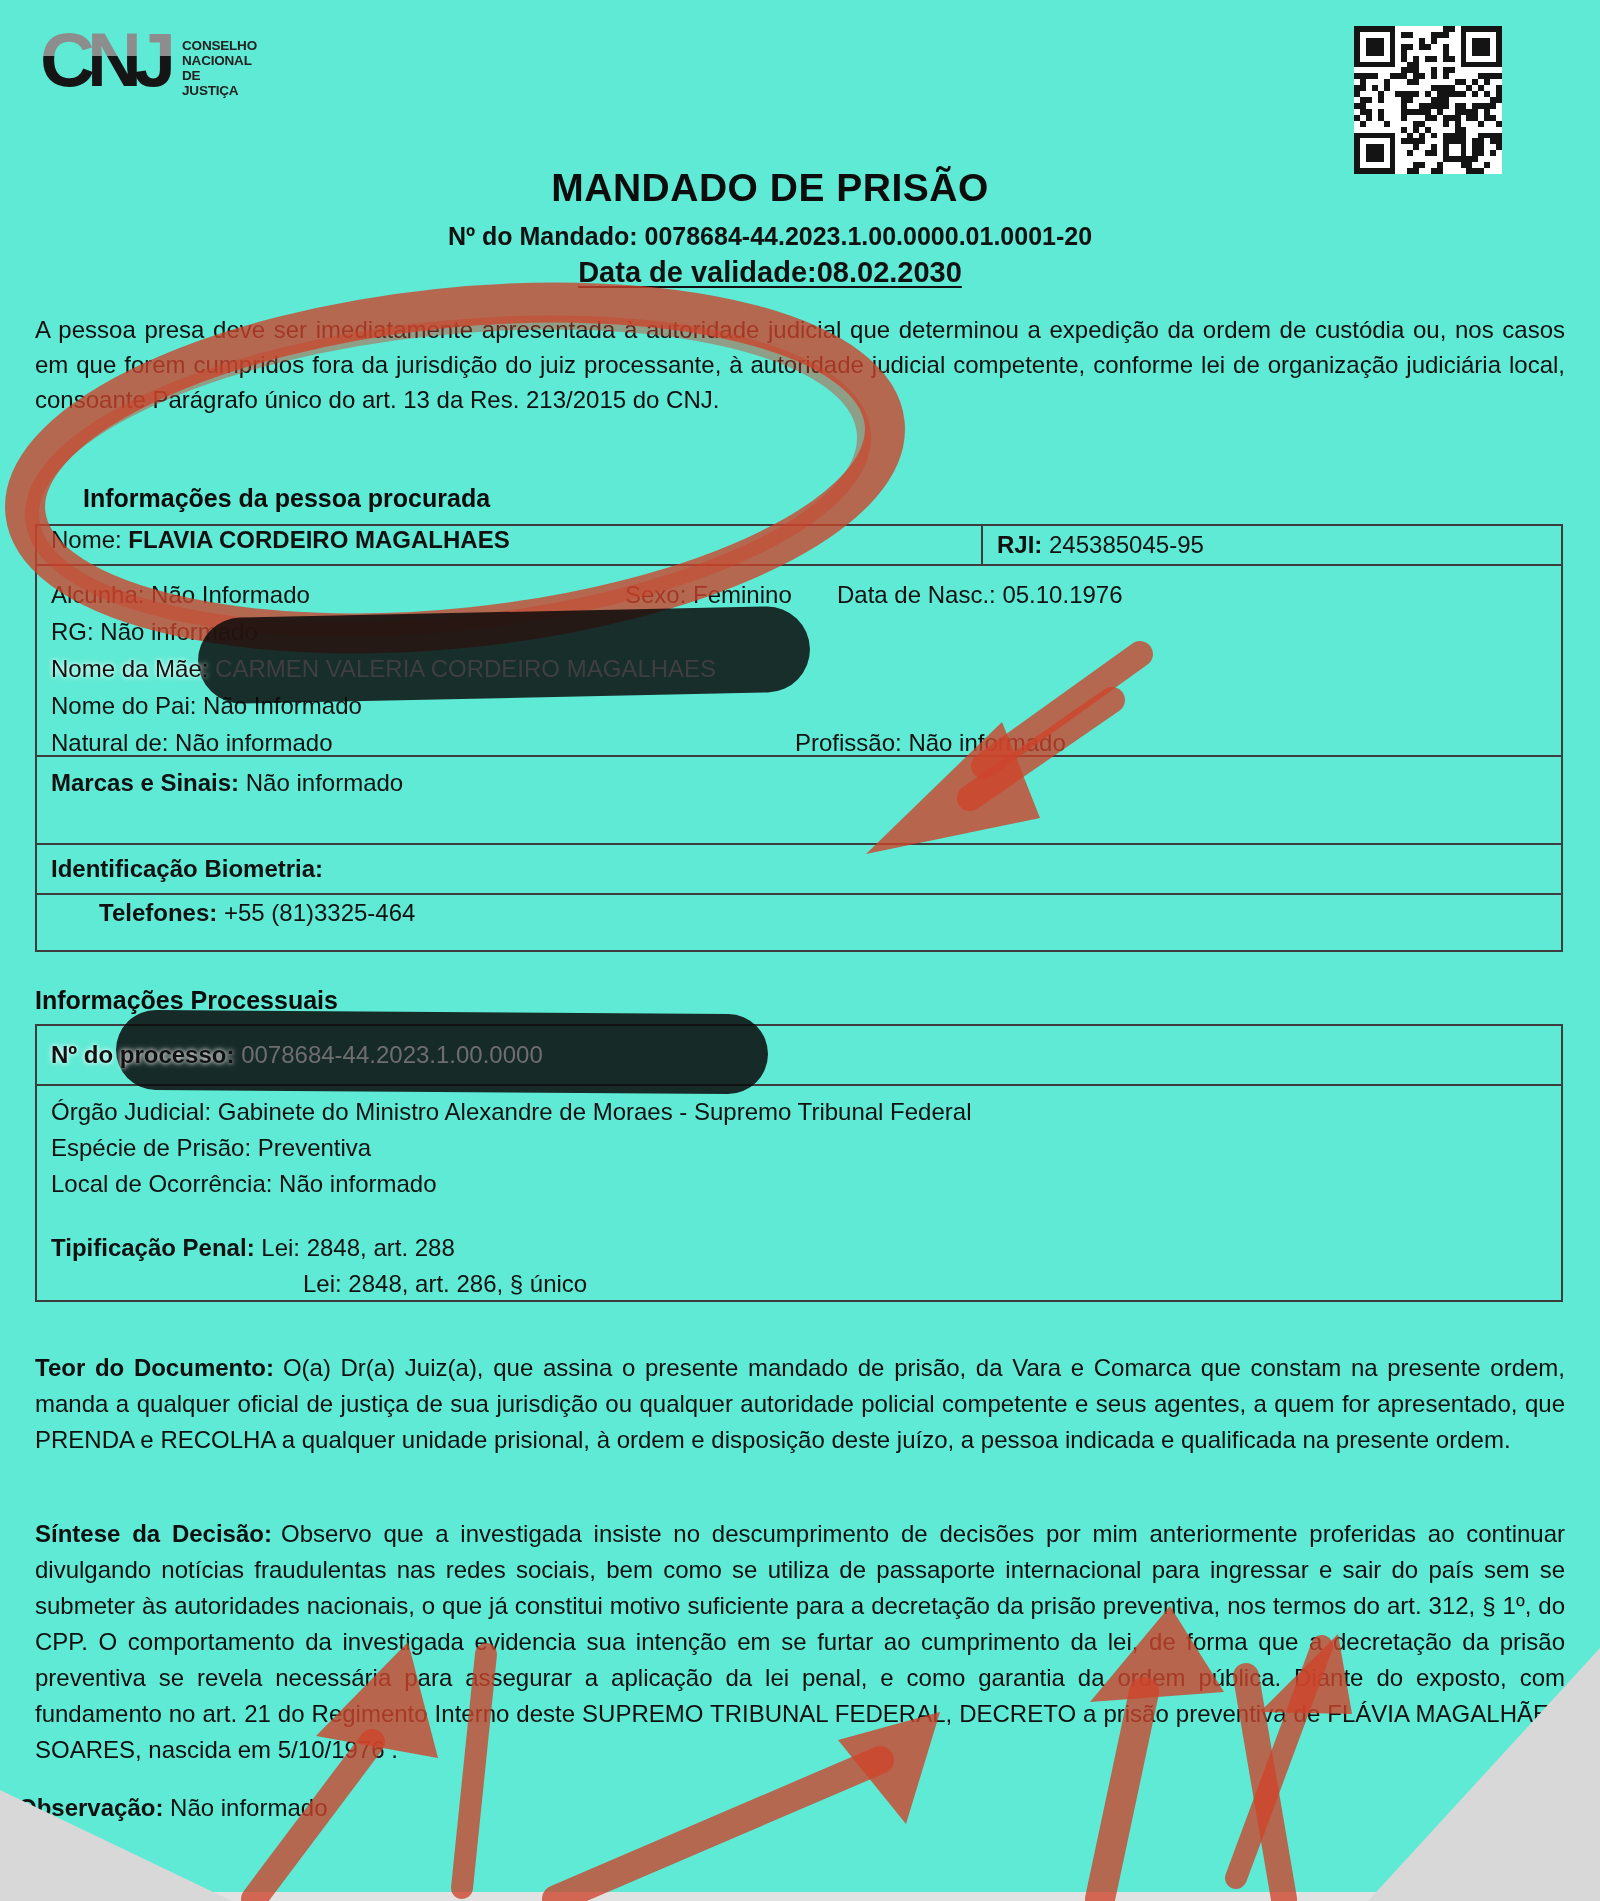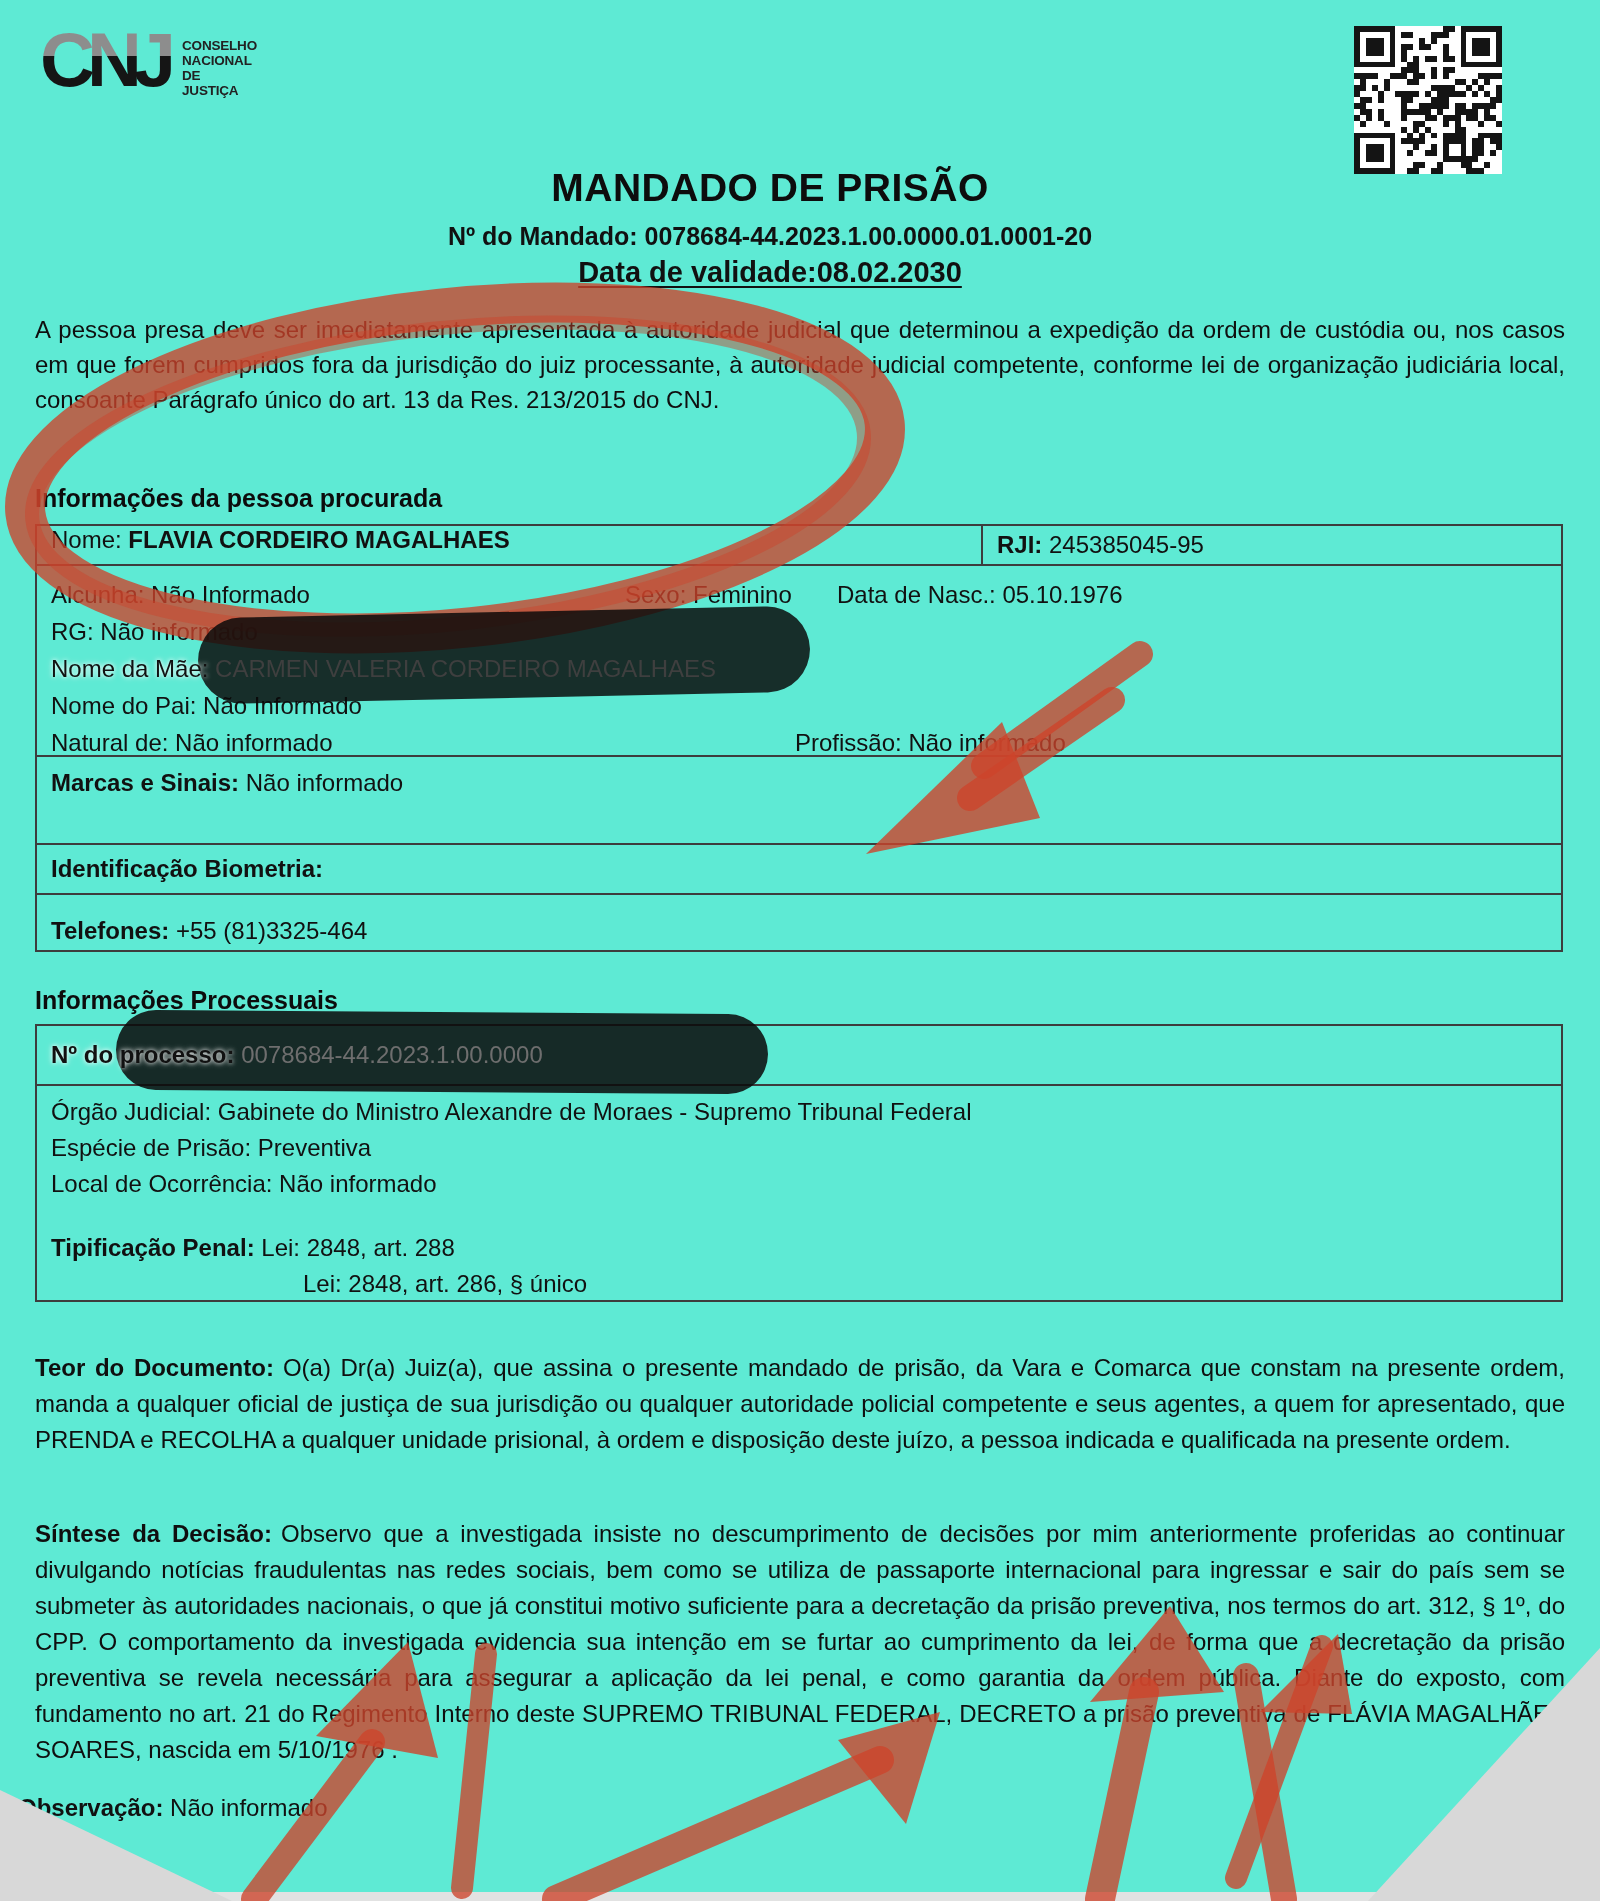--- a/index.html
+++ b/index.html
@@ -39,21 +39,21 @@
   .row{position:relative;box-sizing:border-box;border-bottom:2px solid #3d3d3d;}
   .row:last-child{border-bottom:none;}
   .r-nome{height:40px;display:flex;}
   .cell-nome{flex:0 0 946px;border-right:2px solid #3d3d3d;display:flex;align-items:flex-start;padding-left:14px;box-sizing:border-box;}
   .cell-rji{flex:1;display:flex;align-items:center;padding-left:14px;}
   .r-info{height:191px;padding-top:10px;}
   .iline{position:relative;height:37px;line-height:37px;}
   .at{position:absolute;white-space:nowrap;}
   .r-marcas{height:88px;padding:12px 0 0 14px;}
   .r-bio{height:50px;padding:10px 0 0 14px;}
-  .r-tel{height:53px;padding:22px 0 0 14px;}
+  .r-tel{height:53px;padding:4px 0 0 14px;margin-left:48px;}
   .r-proc{height:60px;display:flex;align-items:center;padding-left:14px;}
   .r-pbody{height:214px;padding:8px 0 0 14px;line-height:36px;}
   .blank-ln{height:28px;}
   .indent2{margin-left:252px;}
   .b{font-weight:bold;}
   .overbar{position:relative;z-index:7;}
   .lbl-glow{position:relative;z-index:7;text-shadow:0 0 4px rgba(255,255,255,.85),0 0 7px rgba(255,255,255,.6);}
   .ghost{color:#6e6e6e;}
   .ghost2{color:#3f3f3f;}
   
@@ -385,21 +385,21 @@
   </div>
 
   <div class="titleblock">
     <div class="doc-title">MANDADO DE PRISÃO</div>
     <div class="doc-number">Nº do Mandado: 0078684-44.2023.1.00.0000.01.0001-20</div>
     <div class="doc-validity">Data de validade:08.02.2030</div>
   </div>
 
   <p class="para intro">A pessoa presa deve ser imediatamente apresentada à autoridade judicial que determinou a expedição da ordem de custódia ou, nos casos em que forem cumpridos fora da jurisdição do juiz processante, à autoridade judicial competente, conforme lei de organização judiciária local, consoante Parágrafo único do art. 13 da Res. 213/2015 do CNJ.</p>
 
-  <div class="sect" style="top:484px;">Informações da pessoa procurada</div>
+  <div class="sect" style="top:484px;margin-left:48px;">Informações da pessoa procurada</div>
 
   <div class="tbl t1">
     <div class="row r-nome">
       <div class="cell-nome">
         <span>Nome:</span>&nbsp;
         <span class="b">FLAVIA CORDEIRO MAGALHAES</span>
       </div>
       <div class="cell-rji">
         <span class="b">RJI:</span>&nbsp;
         <span>245385045-95</span>

